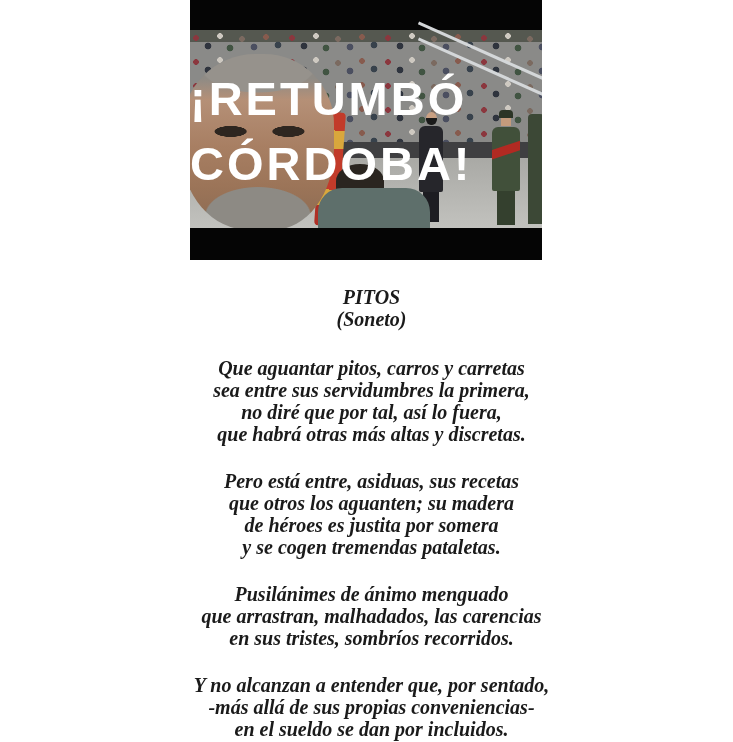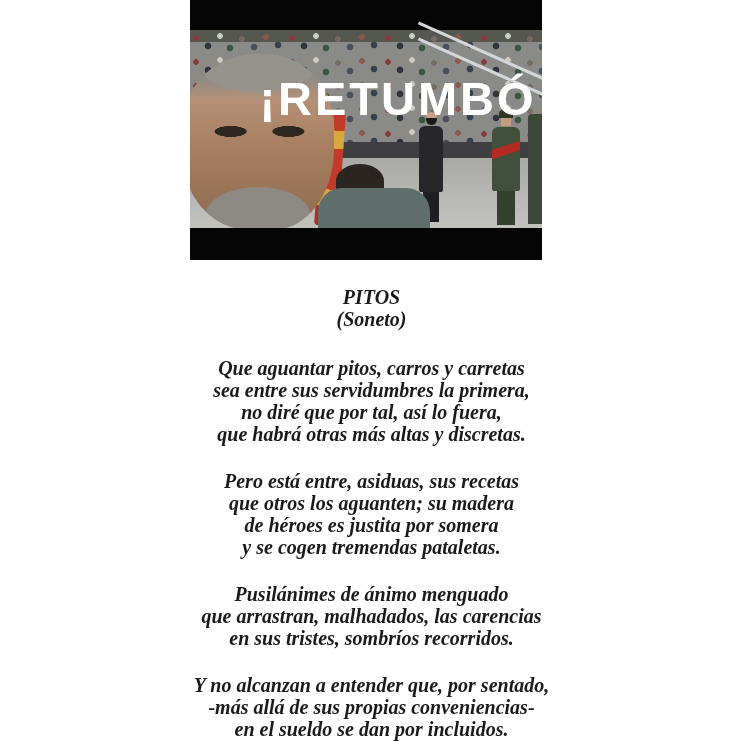--- a/index.html
+++ b/index.html
@@ -67,21 +67,21 @@
   .official .legs{width:16px;height:30px;margin:0 auto;background:#1d1d22;}
   .guard{position:absolute;left:300px;top:80px;width:32px;height:118px;}
   .guard .cap{width:14px;height:8px;margin:0 auto;border-radius:4px 4px 0 0;background:#2c3526;}
   .guard .gface{width:10px;height:8px;margin:0 auto;background:#c49b7c;}
   .guard .torso{position:relative;width:28px;height:64px;margin:1px auto 0;border-radius:6px 6px 2px 2px;background:#41503a;overflow:hidden;}
   .guard .sash{position:absolute;left:-4px;top:18px;width:40px;height:9px;background:#b22a22;transform:rotate(-18deg);}
   .guard .glegs{width:18px;height:34px;margin:0 auto;background:#34402e;}
   .guard2{position:absolute;left:338px;top:84px;width:16px;height:110px;border-radius:4px 4px 0 0;background:#3c4836;}
   .letterbox-bottom{position:absolute;left:0;top:228px;width:352px;height:32px;background:#050505;z-index:5;}
   .overlay-text{
-    position:absolute;left:0;top:66px;width:416px;z-index:6;text-align:center;
+    position:absolute;left:0;top:66px;width:416px;z-index:6;text-align:left;
     font-family:"Liberation Sans",sans-serif;font-weight:700;
     font-size:47px;line-height:65px;letter-spacing:3px;color:#ffffff;white-space:nowrap;
   }
 
   
   .poem{
     position:absolute;left:5px;top:286px;width:733px;text-align:center;
     font-family:"Liberation Serif",serif;font-style:italic;font-weight:700;
     font-size:20px;line-height:22px;color:#1a1a1a;
   }
@@ -114,20 +114,21 @@
       <div class="glegs"></div>
     </div>
     <div class="guard2"></div>
     <div class="face"></div>
     <div class="bystander-hair"></div>
     <div class="bystander-shoulder"></div>
   </div>
   <div class="letterbox-bottom"></div>
   <div class="overlay-text">
     <div>¡RETUMBÓ</div>
+    <div>CÓRDOBA!</div>
   </div>
 </div>
 
 <div class="poem">
   <div class="poem-title-block">
     <div>PITOS</div>
     <div>(Soneto)</div>
   </div>
 
   <div class="stanza">

